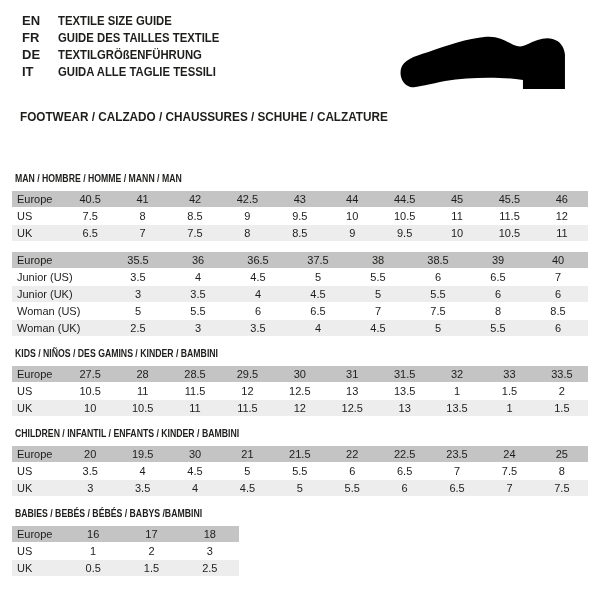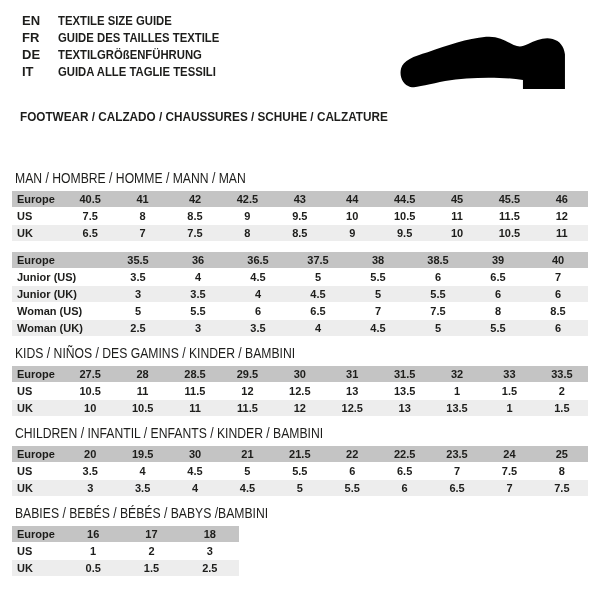--- a/index.html
+++ b/index.html
@@ -16,22 +16,22 @@
   .lang-label{font-weight:bold;font-size:13px;}
 
   
   .shoe{position:absolute;left:399px;top:31px;width:168px;height:65px;}
 
   
   .category{position:absolute;left:20px;top:109px;font-weight:bold;font-size:13.5px;}
 
   
   .sections{position:absolute;left:12px;top:172px;width:576px;}
-  .tbl-title{margin:0 0 6px 3px;font-size:14px;font-weight:normal;height:13px;line-height:13px;}
-  .table{width:576px;margin-bottom:10px;font-weight:bold;}
+  .tbl-title{margin:0 0 6px 3px;font-size:10px;font-weight:bold;height:13px;line-height:13px;}
+  .table{width:576px;margin-bottom:10px;}
   .table.narrow{width:227px;}
   .row{display:flex;height:17px;box-sizing:border-box;border-bottom:1px solid #ffffff;
        align-items:center;font-size:11px;}
   .row:first-child{background:var(--row-head,#c4c4c4);}
   .row:nth-child(odd):not(:first-child){background:var(--row-alt,#ededed);}
   .cell{flex:1;text-align:center;}
   .cell.label{flex:0 0 52px;text-align:left;padding-left:5px;box-sizing:border-box;}
   .table.wide-label .cell.label{flex-basis:96px;}
 </style>
 </head>

